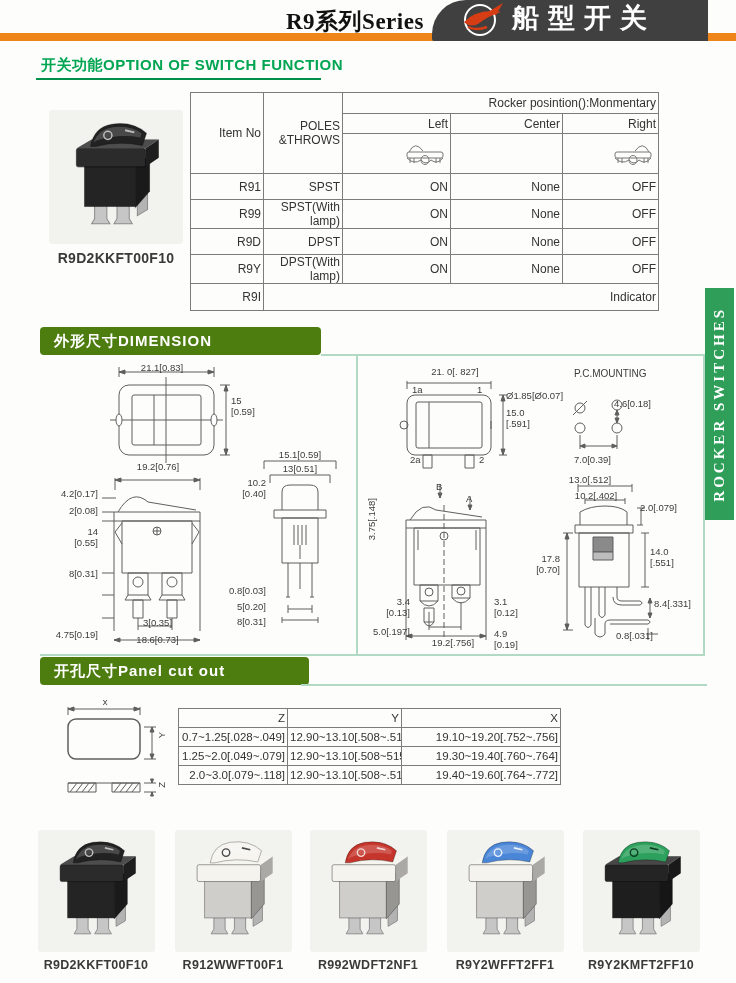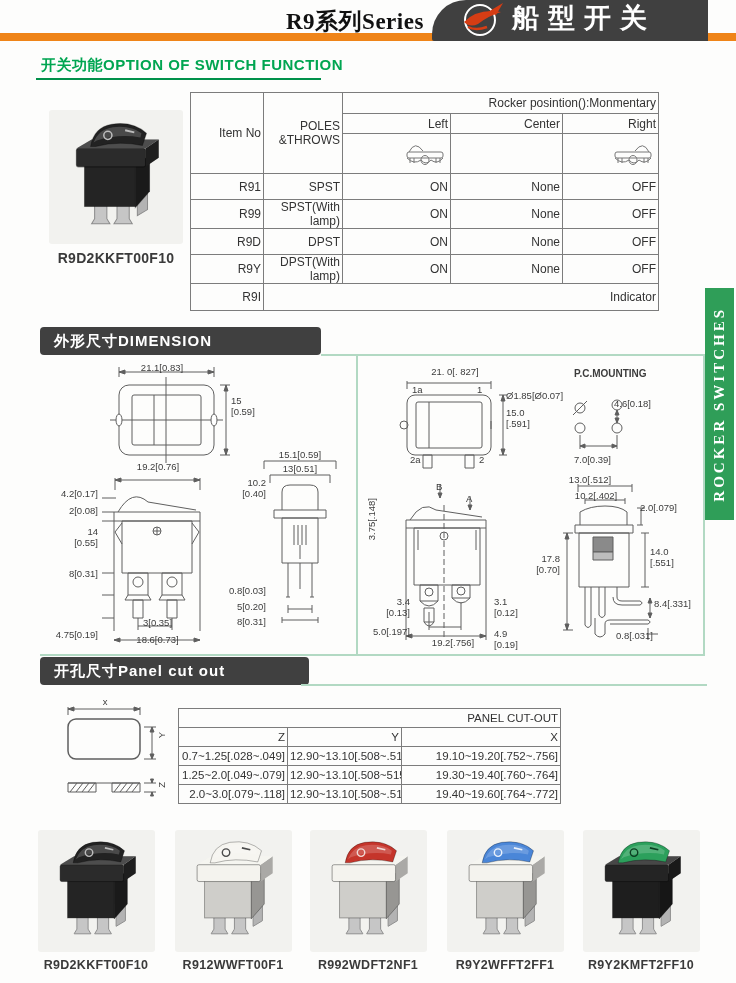--- a/index.html
+++ b/index.html
@@ -12,21 +12,21 @@
   .orange-strip{position:absolute;left:0;top:33px;width:736px;height:8px;background:#ef8418}
   .orange-block{position:absolute;left:432px;top:0;width:276px;height:41px;background:#404040;
     border-radius:34px 0 0 2px;display:flex;}
   .brand-title{font-size:27px;font-weight:bold;color:#fff;letter-spacing:9px;margin-left:8px;
     font-family:"Liberation Serif",serif;white-space:nowrap}
   .logo{margin-left:26px;flex:0 0 auto}
 
   
   .sec1-title{position:absolute;left:41px;top:56px;font-size:15px;font-weight:bold;color:#00a551;letter-spacing:.5px}
   .sec1-underline{position:absolute;left:36px;top:78px;width:285px;height:2px;background:#009049}
-  .green-bar{position:absolute;height:28px;background:#404040;border-radius:4px;color:#fff;
+  .green-bar{position:absolute;height:28px;background:#4d7c0f;border-radius:4px;color:#fff;
     font-size:15px;font-weight:bold;letter-spacing:1px;line-height:28px;padding-left:14px;box-sizing:border-box}
   .bar-dim{left:40px;top:327px;width:281px}
   .bar-panel{left:40px;top:657px;width:269px}
 
   
   .gline{position:absolute;background:#b2d9c3}
 
   
   .banner{position:absolute;left:705px;top:288px;width:29px;height:232px;background:#2f9e58;
     display:flex;align-items:center;justify-content:center}
@@ -47,21 +47,21 @@
   
   .photo-card{position:absolute;text-align:center}
   .photo-bg{background:#f2f2ef;border-radius:3px;display:inline-block}
   .plabel{font-size:12.5px;font-weight:bold;color:#3a3a3a;letter-spacing:.3px;margin-top:6px}
 
   
   .dim{position:absolute;font-size:9.5px;color:#3c3c3c;line-height:1.2;white-space:pre-line}
   .dim.c{text-align:center}
   .dim.r{text-align:right}
   .rotv{writing-mode:vertical-rl;transform:rotate(180deg)}
-  .pc-title{position:absolute;font-size:10px;font-weight:bold;color:#3c3c3c}
+  .pc-title{position:absolute;font-size:10px;font-weight:normal;color:#3c3c3c}
   svg.draw{position:absolute}
   svg.draw *{vector-effect:non-scaling-stroke}
 </style>
 </head>
 <body>
 
 <div>
 
   <div class="series-title">R9系列Series</div>
   <div class="orange-strip"></div>
@@ -377,23 +377,20 @@
   <span class="dim rotv" style="left:156px;top:732px">Y</span>
   <span class="dim rotv" style="left:156px;top:782px">Z</span>
 
   <table class="pn-table">
     <colgroup>
         <col style="width:109px">
         <col style="width:114px">
         <col style="width:159px">
       </colgroup>
     <tbody>
-        <tr>
-          <td colspan="3">PANEL CUT-OUT</td>
-        </tr>
     <tr>
       <td>Z</td>
       <td>Y</td>
       <td>X</td>
     </tr>
     <tr>
       <td>0.7~1.25[.028~.049]</td>
       <td>12.90~13.10[.508~.515]</td>
       <td>19.10~19.20[.752~.756]</td>
     </tr>

